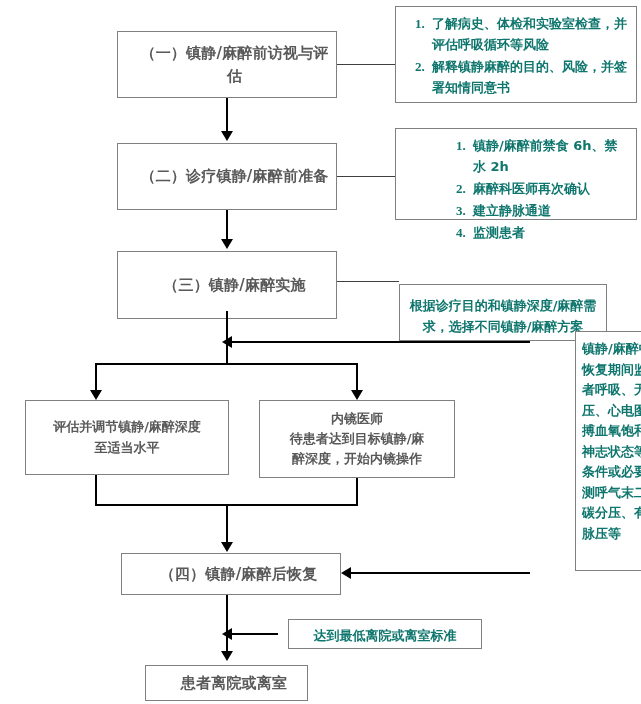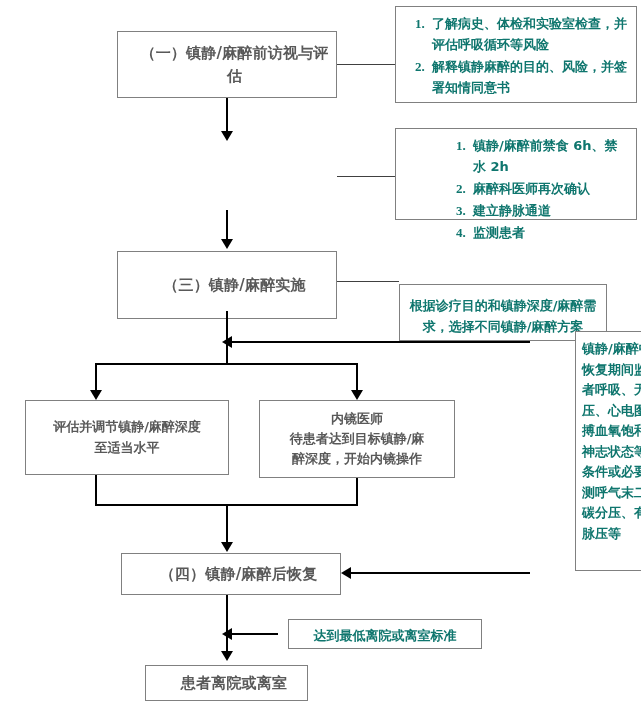--- a/index.html
+++ b/index.html
@@ -118,20 +118,23 @@
         <li>解释镇静麻醉的目的、风险，并签署知情同意书</li>
       </ol>
     </div>
   </div>
 
   <div class="ln thin" style="left:337px; top:64px; width:58px; height:1px;"></div>
 
   <div class="ln" style="left:226px; top:98px; width:2px; height:35px;"></div>
   <div class="arrow down" style="left:221px; top:131px;"></div>
 
+  <div class="box stage" style="left:117px; top:143px; width:220px; height:67px;">
+    <span>（二）诊疗镇静/麻醉前准备</span>
+  </div>
 
   <div class="note" style="left:395px; top:128px; width:242px; height:92px;padding-left:41px;">
     <div class="inner">
       <ol class="numlist">
         <li>镇静/麻醉前禁食 6h、禁水 2h</li>
         <li>麻醉科医师再次确认</li>
         <li>建立静脉通道</li>
         <li>监测患者</li>
       </ol>
     </div>

